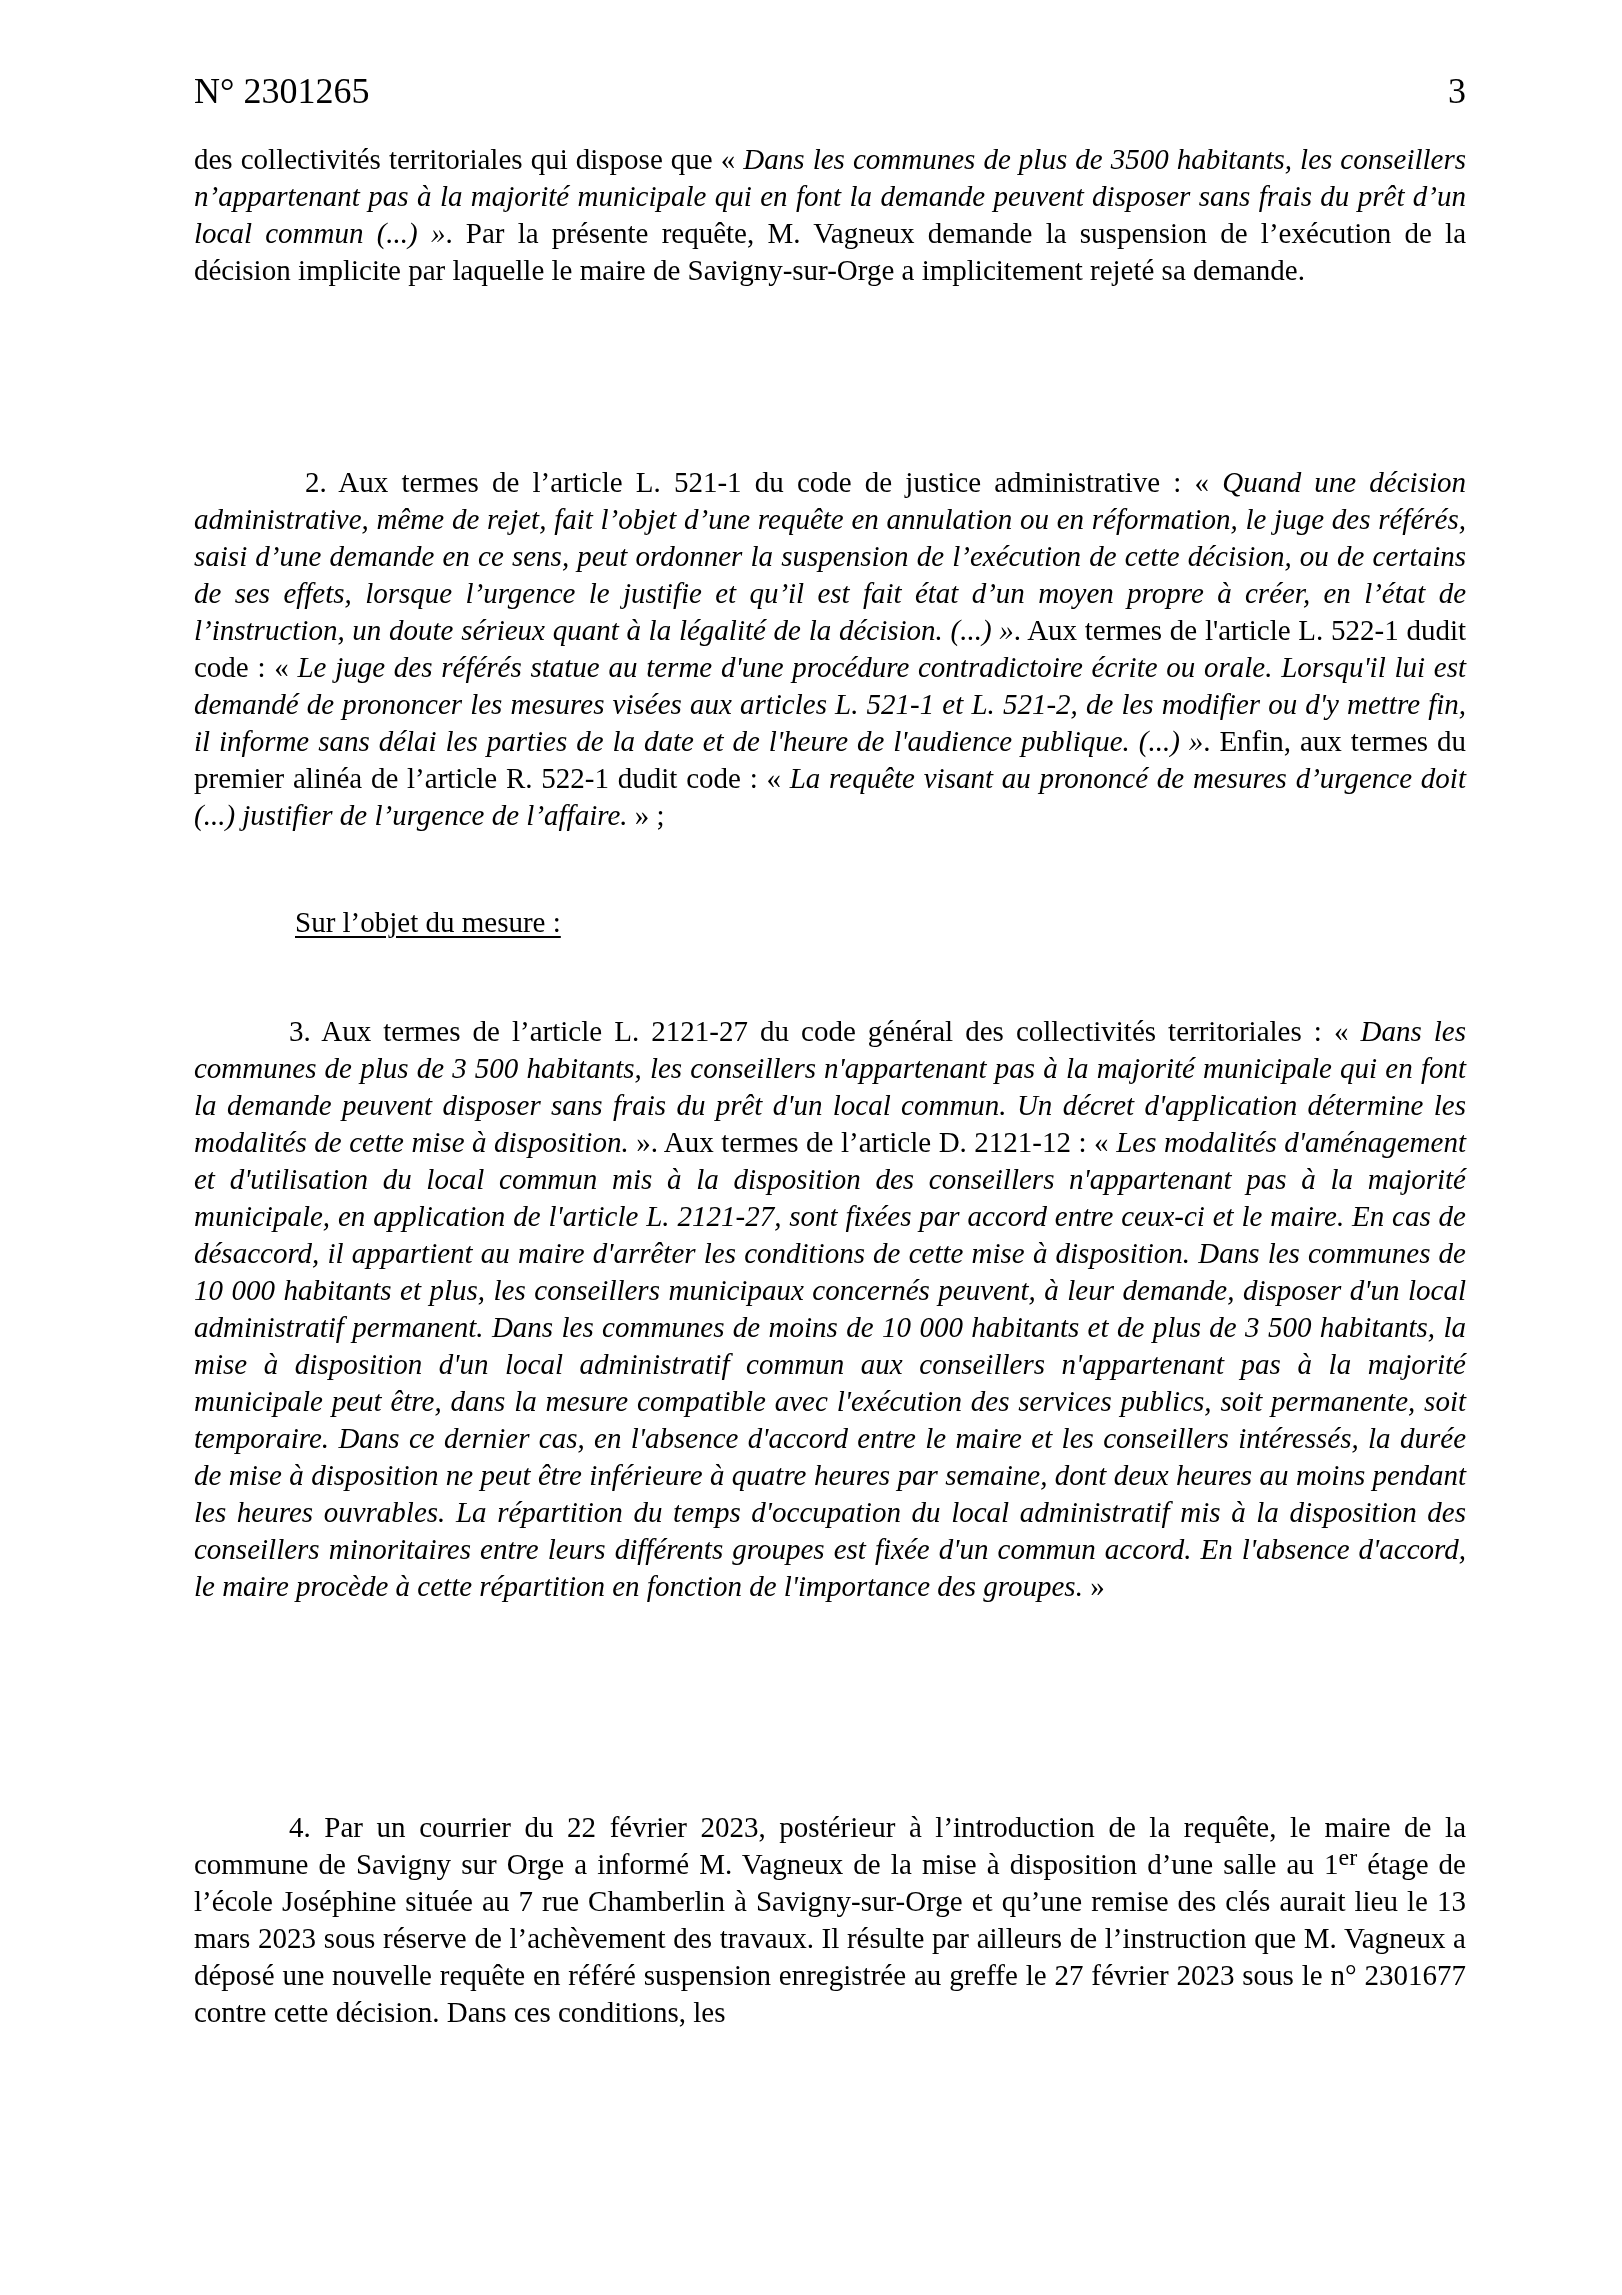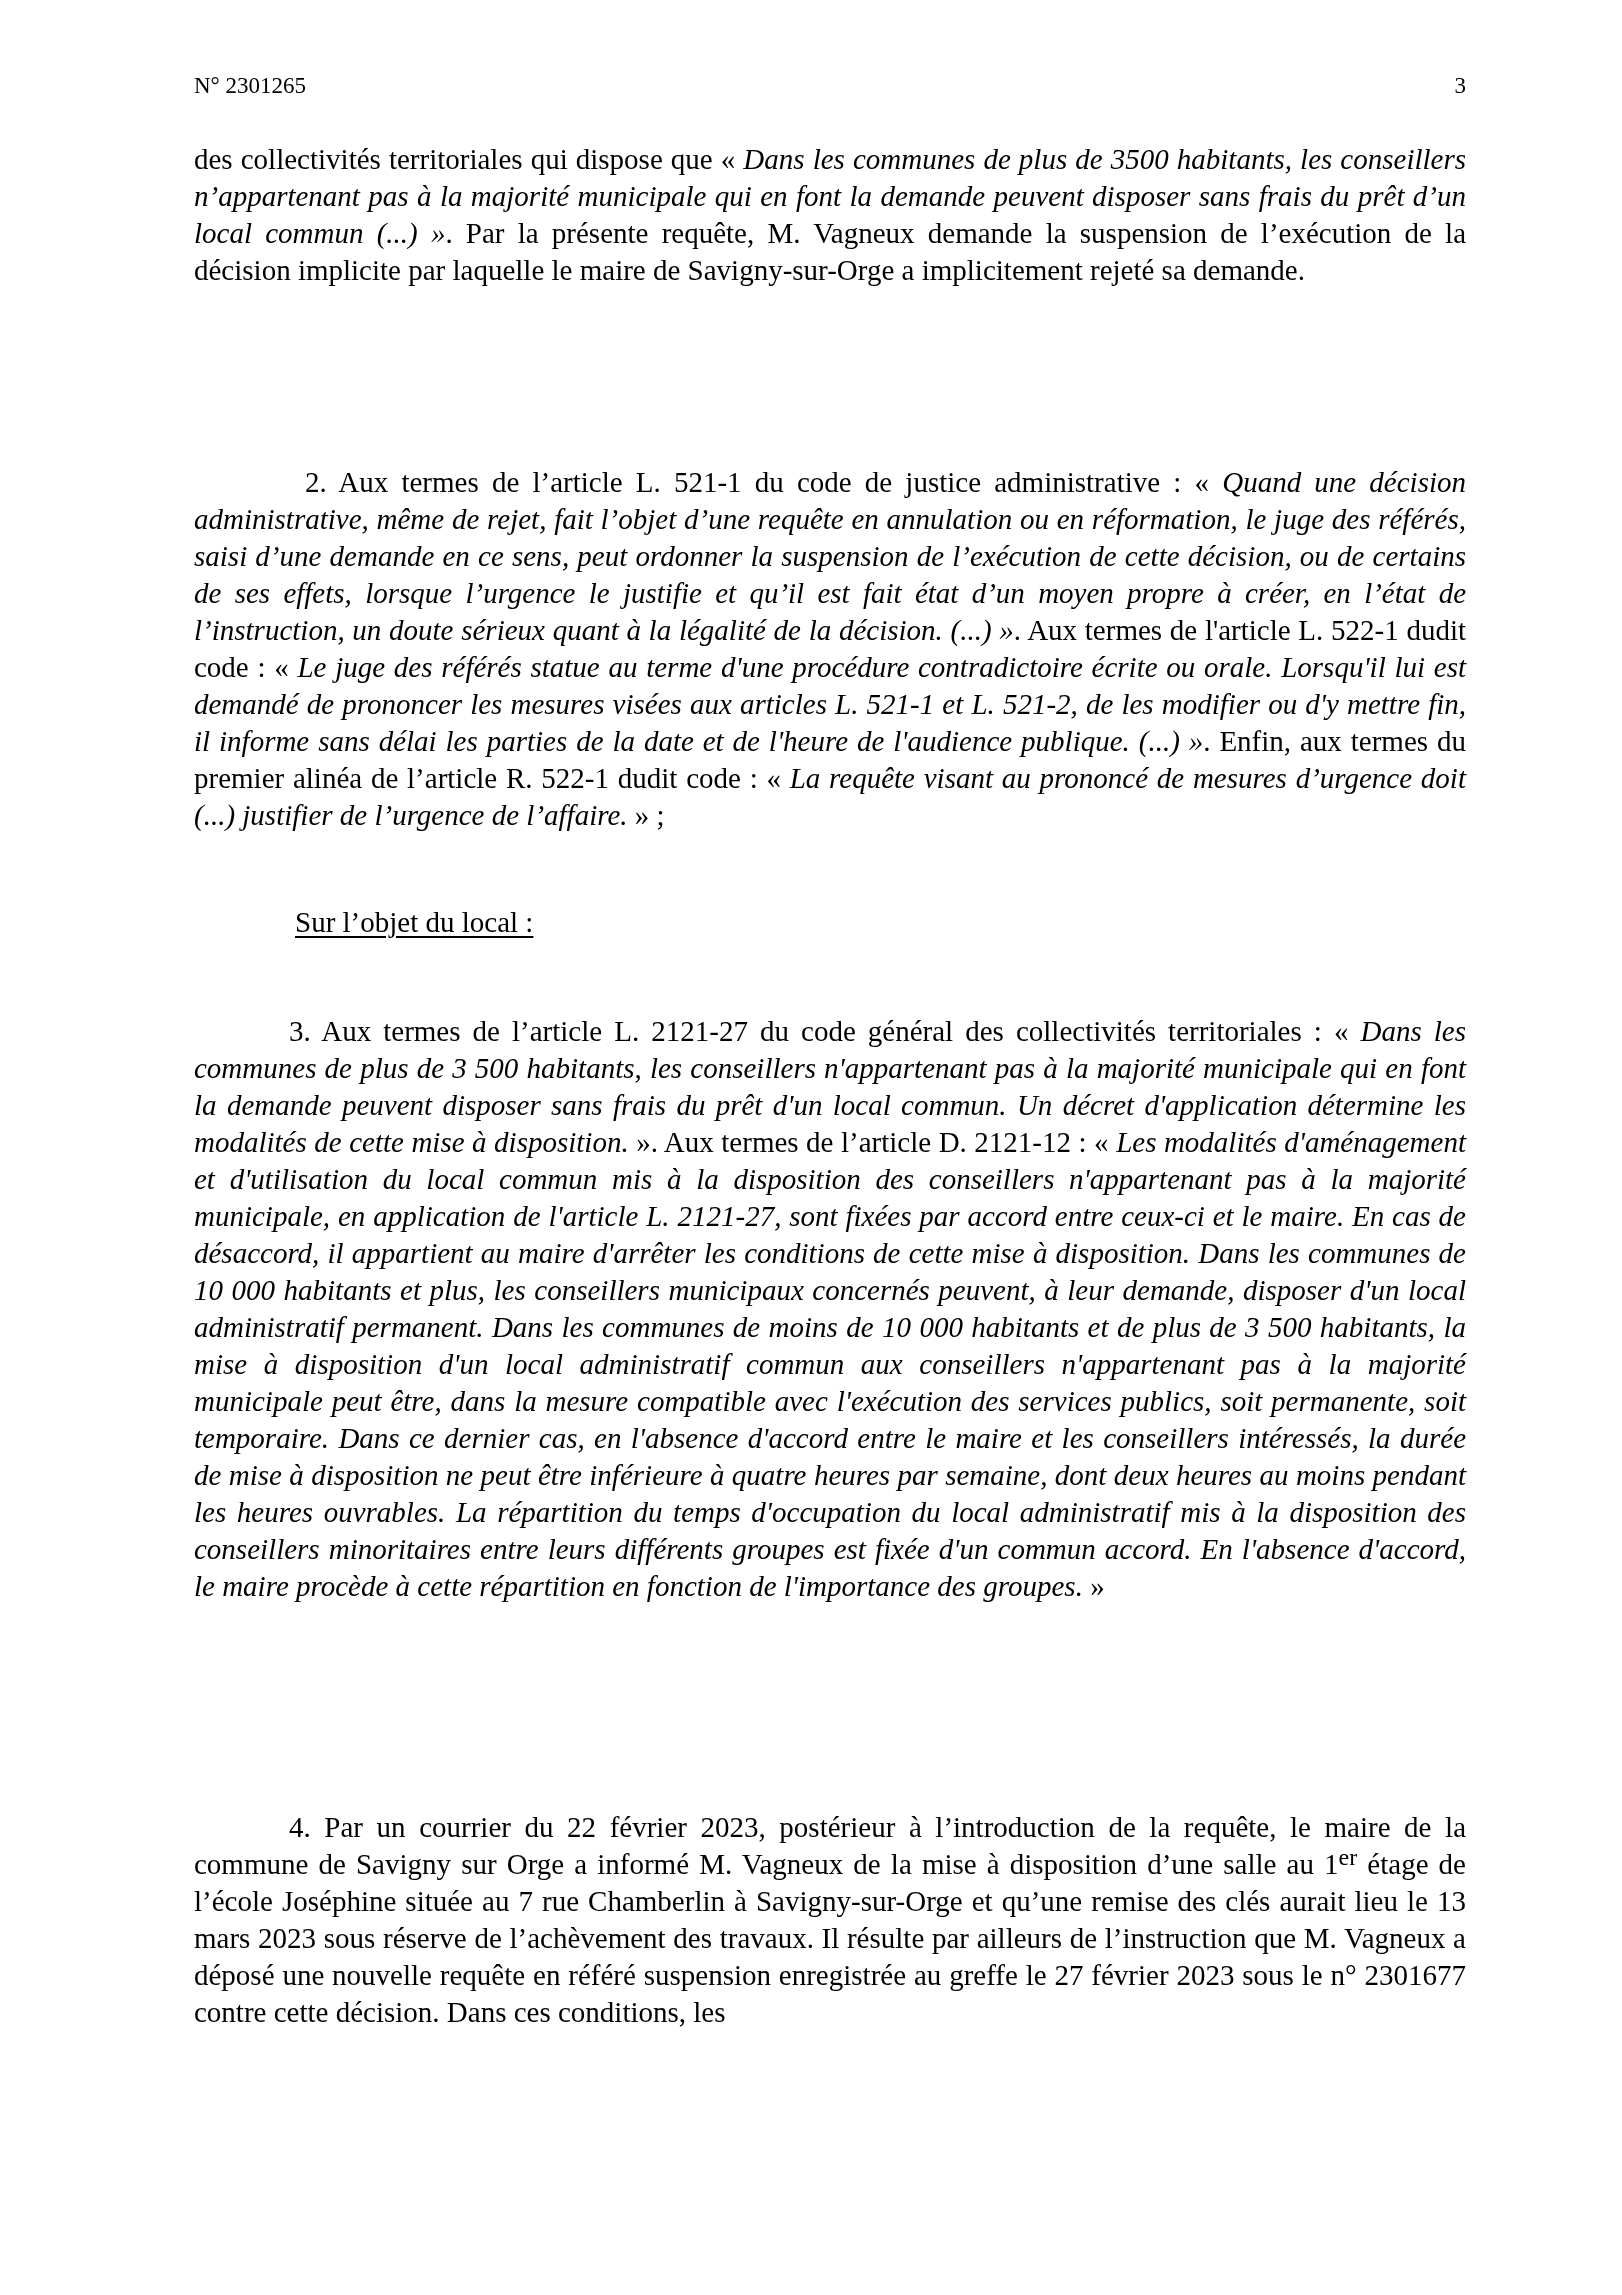--- a/index.html
+++ b/index.html
@@ -17,25 +17,25 @@
   }
   .page {
     position: absolute;
     left: 0; top: 0;
     width: 1623px;
     height: 2295px;
     background: #ffffff;
   }
   .header {
     position: absolute;
-    top: 67px;
+    top: 73px;
     left: 194px;
     width: 1272px;
     height: 39px;
-    font-size: 23px;
+    font-size: 36px;
     line-height: 37px;
     font-family: Liberation Serif, serif;
   }
   .header .case-number {
     position: absolute;
     left: 0;
     top: 0;
   }
   .header .page-number {
     position: absolute;
@@ -99,21 +99,21 @@
       <span>des collectivités territoriales qui dispose que « </span><em>Dans les communes de plus de 3500 habitants, les conseillers n’appartenant pas à la majorité municipale qui en font la demande peuvent disposer sans frais du prêt d’un local commun (...) »</em><span>. Par la présente requête, M. Vagneux demande la suspension de l’exécution de la décision implicite par laquelle le maire de Savigny-sur-Orge a implicitement rejeté sa demande.</span>
     </p>
   </div>
 
   <div class="body-text" id="para-2">
     <p class="indent">
       <span>2. Aux termes de l’article L. 521-1 du code de justice administrative : « </span><em>Quand une décision administrative, même de rejet, fait l’objet d’une requête en annulation ou en réformation, le juge des référés, saisi d’une demande en ce sens, peut ordonner la suspension de l’exécution de cette décision, ou de certains de ses effets, lorsque l’urgence le justifie et qu’il est fait état d’un moyen propre à créer, en l’état de l’instruction, un doute sérieux quant à la légalité de la décision. (...) »</em><span>. Aux termes de l'article L. 522-1 dudit code : « </span><em>Le juge des référés statue au terme d'une procédure contradictoire écrite ou orale. Lorsqu'il lui est demandé de prononcer les mesures visées aux articles L. 521-1 et L. 521-2, de les modifier ou d'y mettre fin, il informe sans délai les parties de la date et de l'heure de l'audience publique. (...) »</em><span>. Enfin, aux termes du premier alinéa de l’article R. 522-1 dudit code : « </span><em>La requête visant au prononcé de mesures d’urgence doit (...) justifier de l’urgence de l’affaire.</em><span> » ;</span>
     </p>
   </div>
 
-  <div class="section-heading">Sur l’objet du local :</div>
+  <div class="section-heading">Sur l’objet du mesure :</div>
 
   <div class="body-text" id="para-3">
     <p class="indent-3">
       <span>3. Aux termes de l’article L. 2121-27 du code général des collectivités territoriales : « </span><em>Dans les communes de plus de 3 500 habitants, les conseillers n'appartenant pas à la majorité municipale qui en font la demande peuvent disposer sans frais du prêt d'un local commun. Un décret d'application détermine les modalités de cette mise à disposition.</em><span> ». Aux termes de l’article D. 2121-12 : « </span><em>Les modalités d'aménagement et d'utilisation du local commun mis à la disposition des conseillers n'appartenant pas à la majorité municipale, en application de l'article L. 2121-27, sont fixées par accord entre ceux-ci et le maire. En cas de désaccord, il appartient au maire d'arrêter les conditions de cette mise à disposition. Dans les communes de 10 000 habitants et plus, les conseillers municipaux concernés peuvent, à leur demande, disposer d'un local administratif permanent. Dans les communes de moins de 10 000 habitants et de plus de 3 500 habitants, la mise à disposition d'un local administratif commun aux conseillers n'appartenant pas à la majorité municipale peut être, dans la mesure compatible avec l'exécution des services publics, soit permanente, soit temporaire. Dans ce dernier cas, en l'absence d'accord entre le maire et les conseillers intéressés, la durée de mise à disposition ne peut être inférieure à quatre heures par semaine, dont deux heures au moins pendant les heures ouvrables. La répartition du temps d'occupation du local administratif mis à la disposition des conseillers minoritaires entre leurs différents groupes est fixée d'un commun accord. En l'absence d'accord, le maire procède à cette répartition en fonction de l'importance des groupes.</em><span> »</span>
     </p>
   </div>
 
   <div class="body-text" id="para-4">
     <p class="indent-4">
       <span>4.  Par un courrier du 22 février 2023, postérieur à l’introduction de la requête, le maire de la commune de Savigny sur Orge a informé M. Vagneux de la mise à disposition d’une salle au 1</span><sup>er</sup><span> étage de l’école Joséphine située au 7 rue Chamberlin à Savigny-sur-Orge et qu’une remise des clés aurait lieu le 13 mars 2023 sous réserve de l’achèvement des travaux. Il résulte par ailleurs de l’instruction que M. Vagneux a déposé une nouvelle requête en référé suspension enregistrée au greffe le 27 février 2023 sous le n° 2301677 contre cette décision. Dans ces conditions, les</span>

